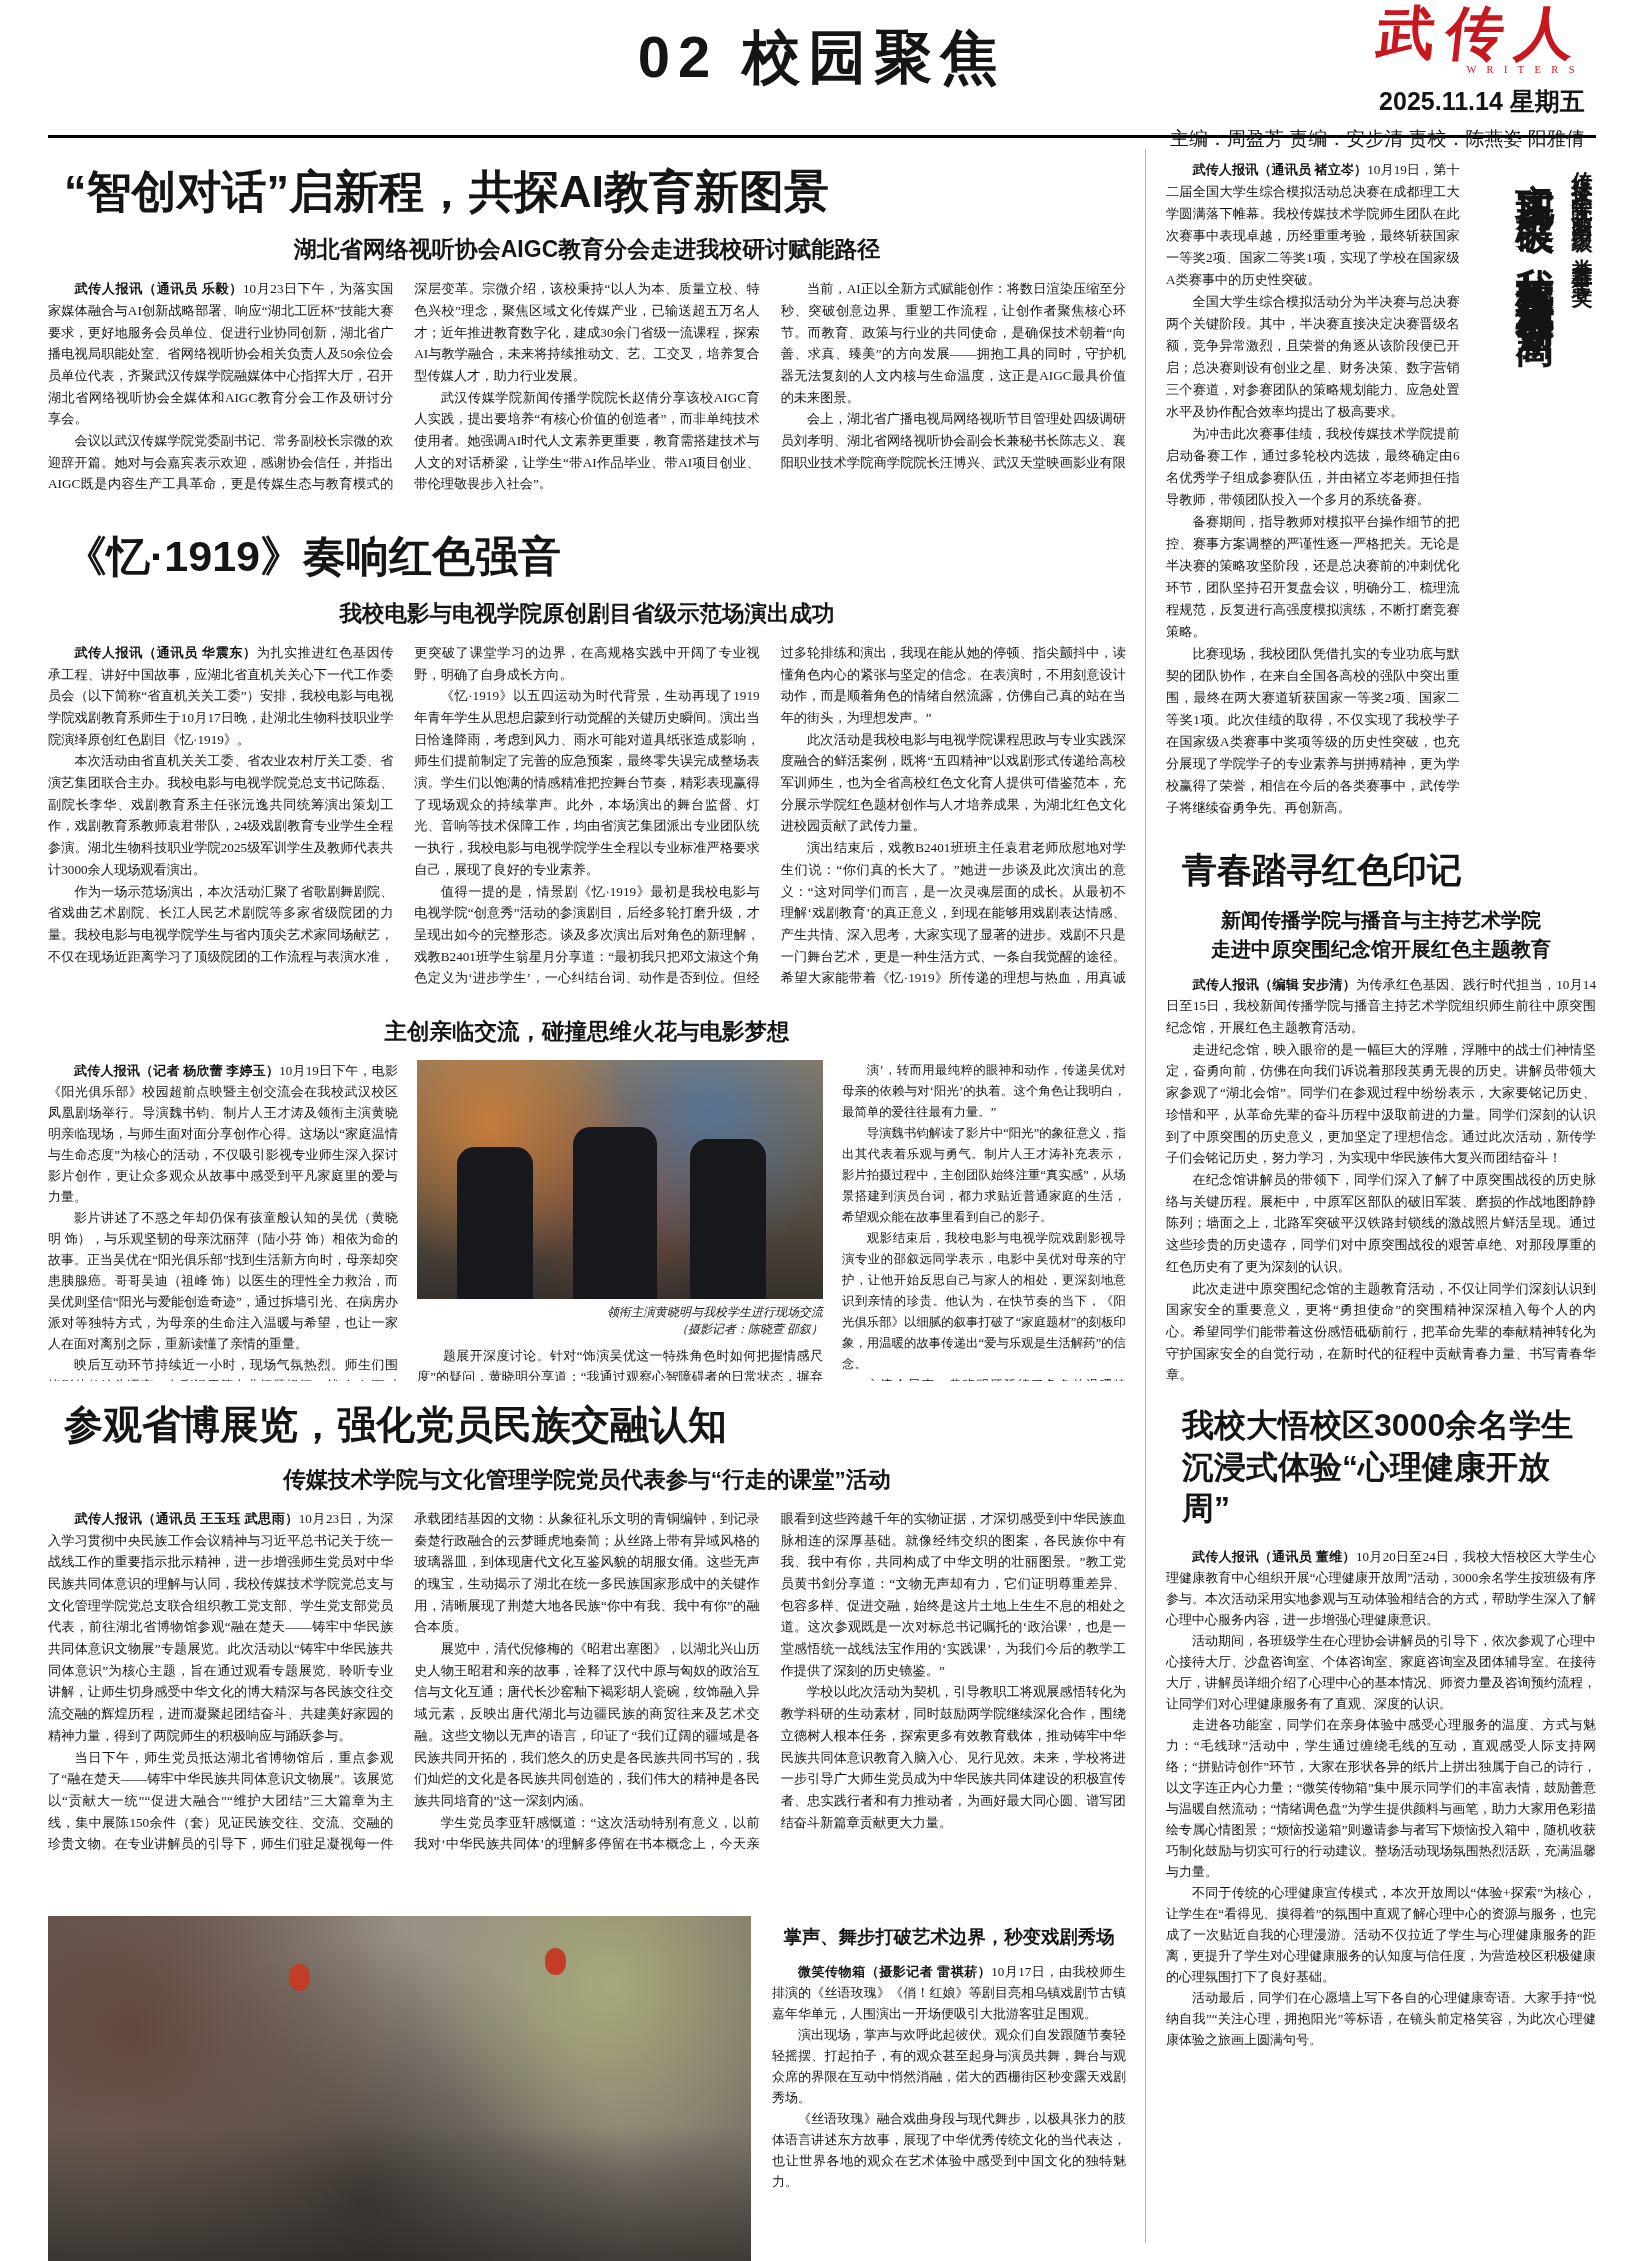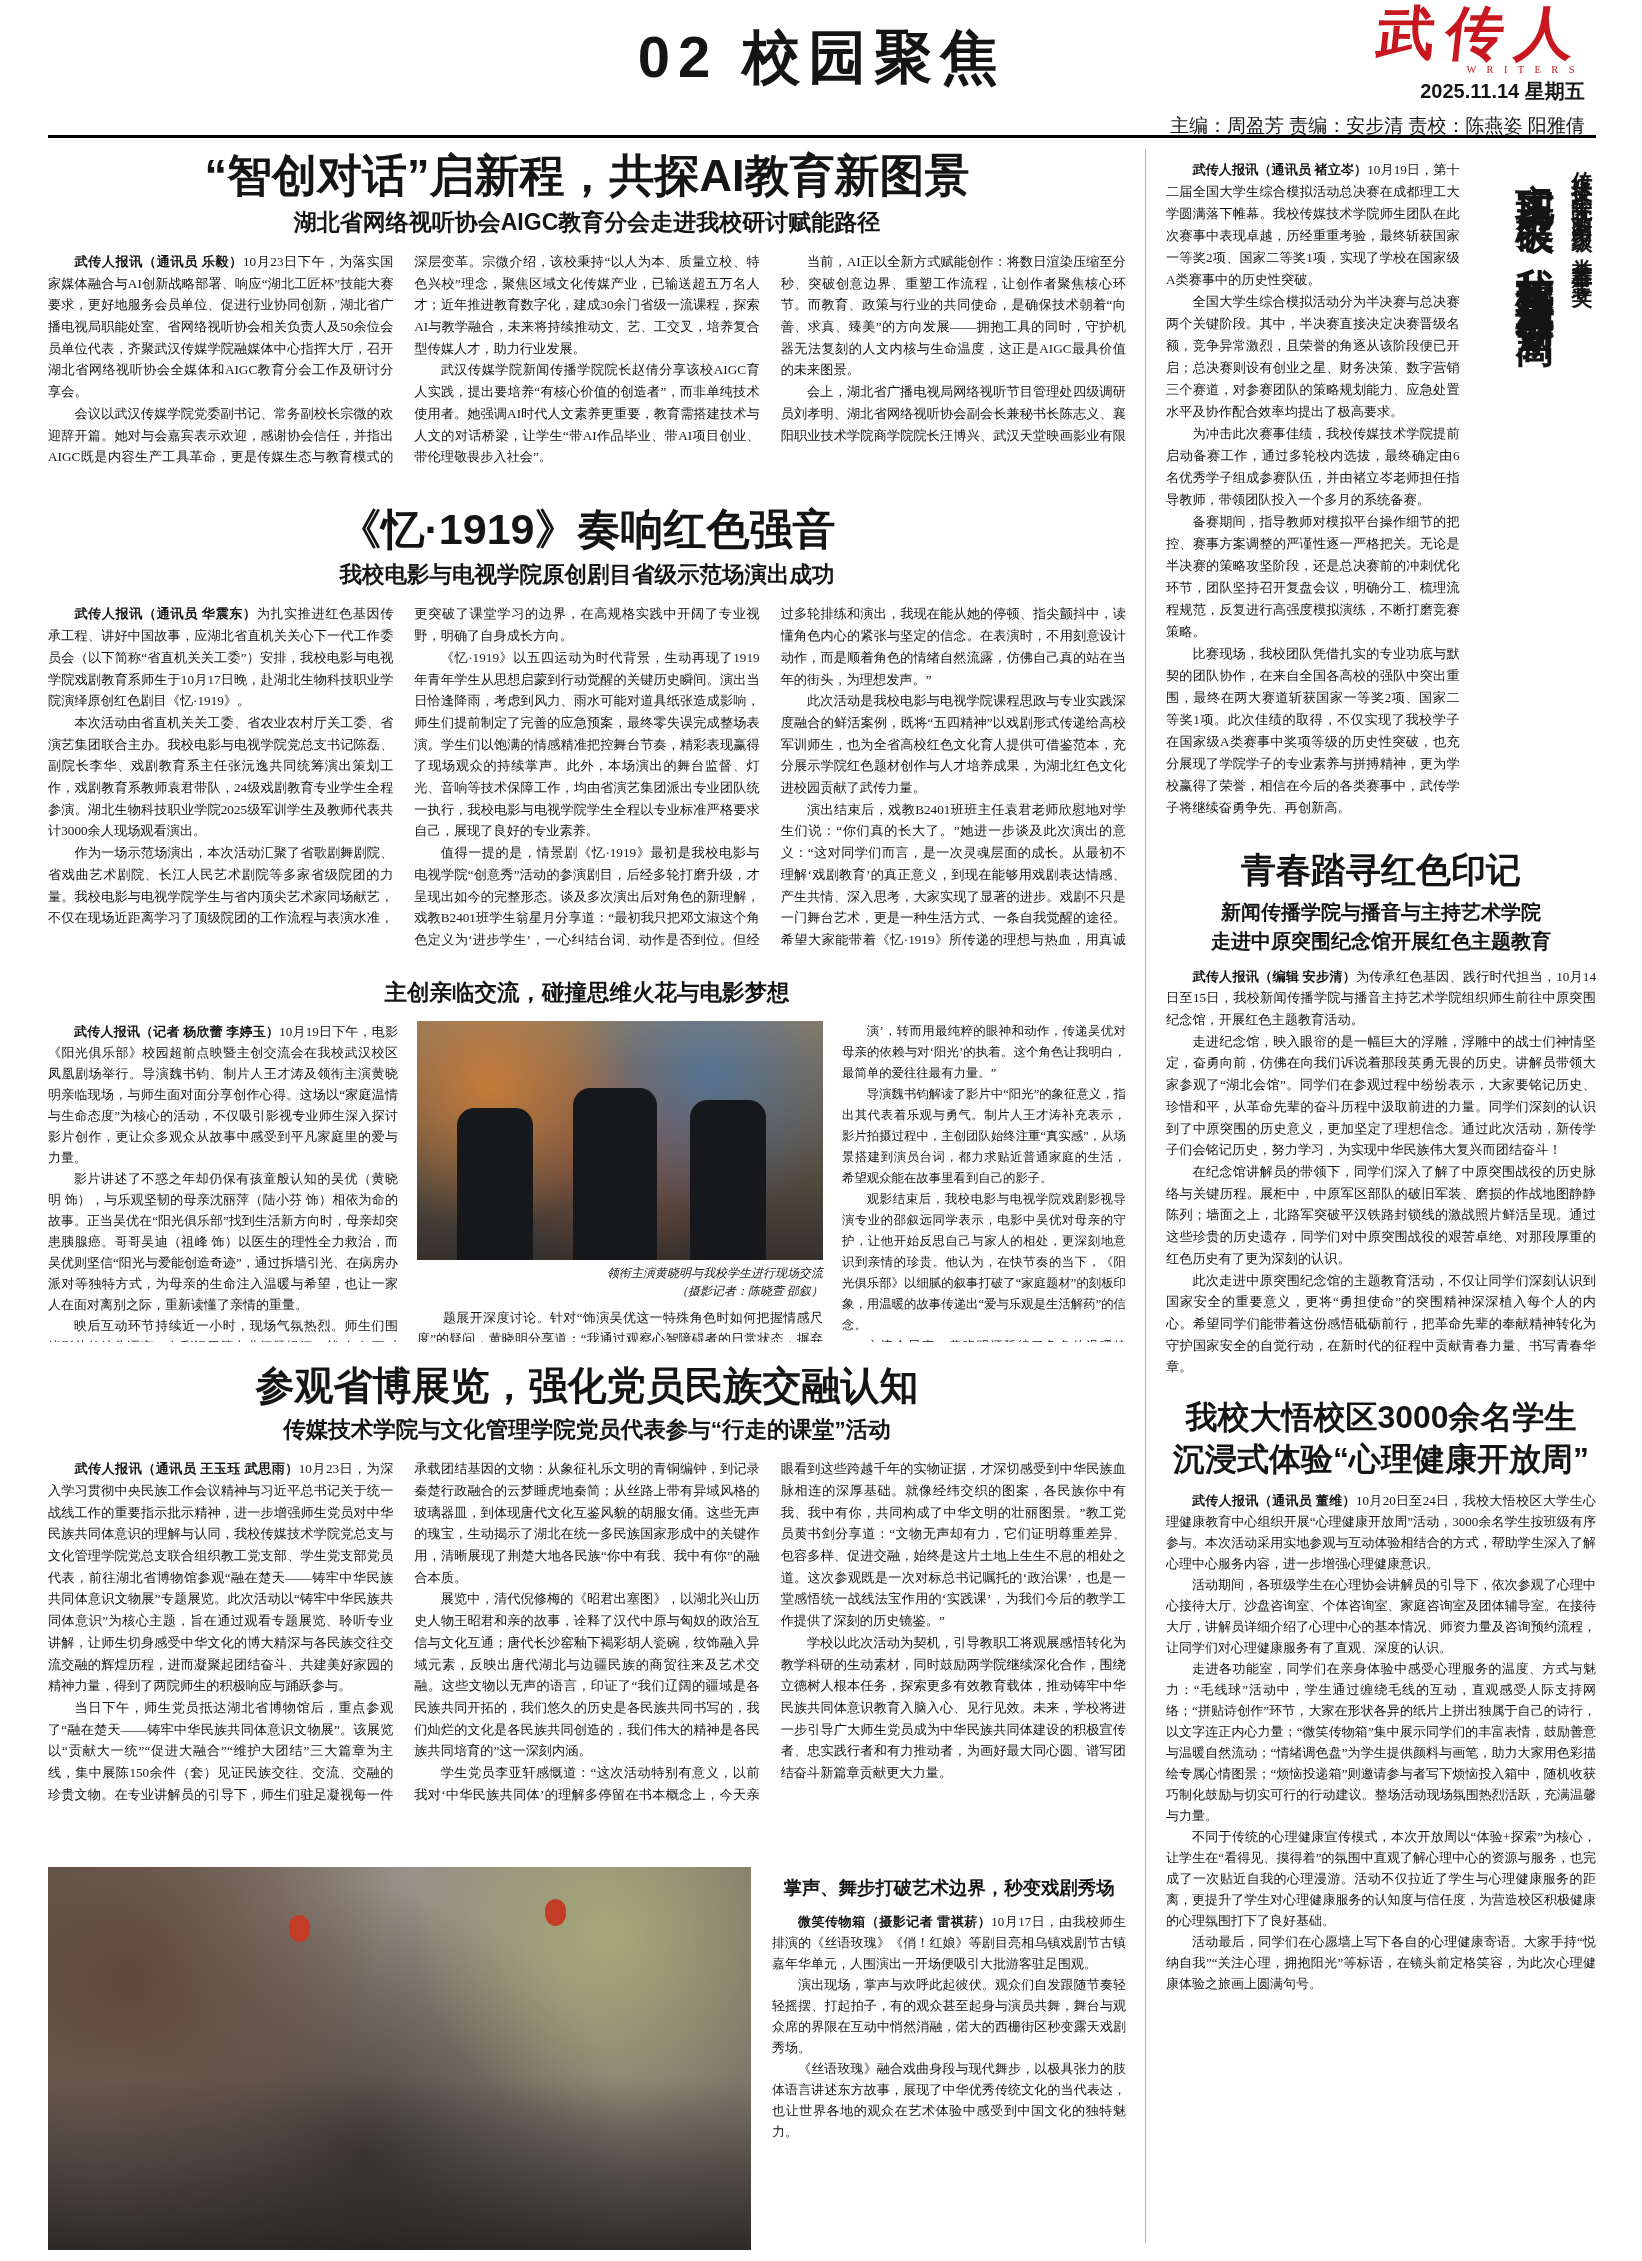--- a/index.html
+++ b/index.html
@@ -5,29 +5,29 @@
   html,body { margin:0; padding:0; background:#ffffff; }
   .page { position:relative; width:1643px; height:2261px; background:#fff; color:#151515; overflow:hidden;
           font-family:"Liberation Serif", serif;text-decoration:underline; }
   .hdr { position:absolute; top:0; left:48px; width:1548px; height:135px; border-bottom:3.2px solid #000; }
   .page-label { position:absolute; left:0; right:0; top:19px; text-align:center;
           font-family:"Liberation Sans", sans-serif; font-weight:900; font-size:58px; letter-spacing:8px; }
   .masthead { position:absolute; right:11.2px; top:4.8px; text-align:right; }
   .logo { color:var(--red); font-weight:bold; font-size:58px; letter-spacing:11.2px;
           transform:skewX(-6deg); display:inline-block; line-height:1; }
   .logo-sub { color:var(--red); font-size:10.4px; letter-spacing:10.4px; margin-top:1.6px; }
-  .mh-date { font-family:"Liberation Sans", sans-serif; font-size:20px; font-weight:700; margin-top:3px; }
+  .mh-date { font-family:"Liberation Sans", sans-serif; font-size:25px; font-weight:700; margin-top:10px; }
   .mh-editors { font-family:"Liberation Sans", sans-serif; font-size:19px; margin-top:8px; }
 
   .main { position:absolute; top:149px; left:48px; right:47px; bottom:17.6px; }
   .vdivider { position:absolute; left:1097px; top:0; bottom:0; width:0.8px; background:#b5b5b5; }
   .left-block { position:absolute; left:0; top:0; width:1078px; }
   .right-block { position:absolute; left:1118px; right:0; top:0; bottom:0; overflow:hidden; }
 
-  .h-main { text-align:center; font-family:"Liberation Sans", sans-serif; font-weight:900; line-height:1.18; margin:0; }
+  .h-main { text-align:left; font-family:"Liberation Sans", sans-serif; font-weight:900; line-height:1.18; margin:16px; }
   .h-sub  { text-align:center; font-family:"Liberation Sans", sans-serif; font-weight:700; margin:4.8px 0 0 0; }
 
   .body-txt { text-align:justify; }
   .para { margin:0; text-indent:2em; }
   .para b { font-weight:bold; }
 
   .cols3 { column-count:3; column-gap:21px; overflow:hidden; font-size:13.2px; line-height:21.7px; }
 
   
   .art-ai .h-main { font-size:45px; }  .art-ai .h-sub { font-size:23px; }

